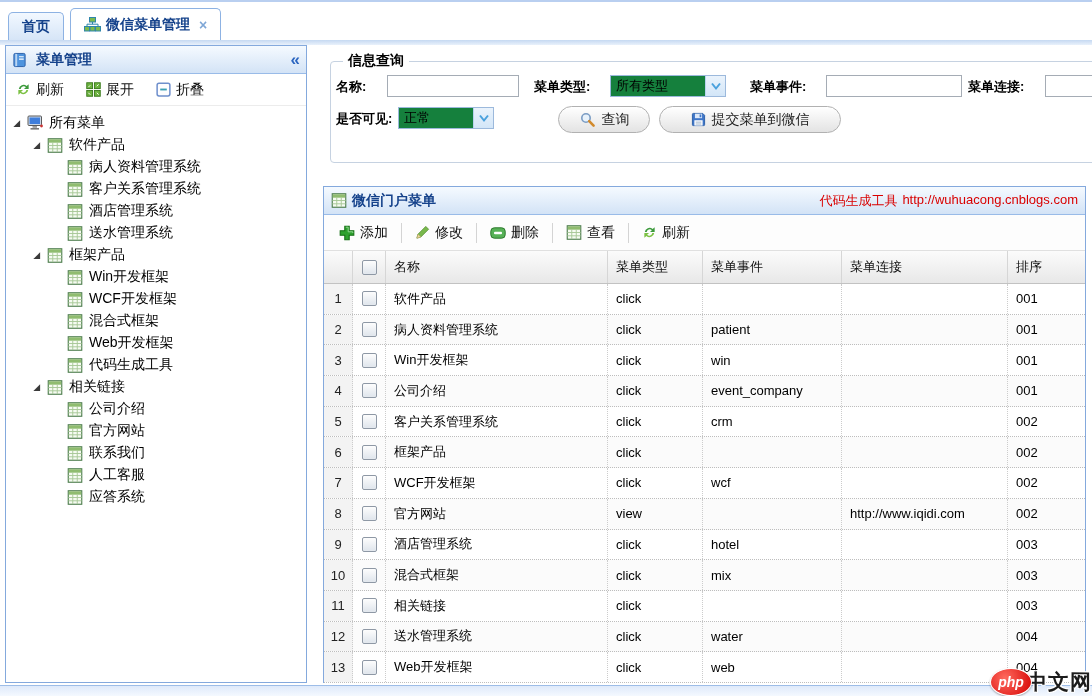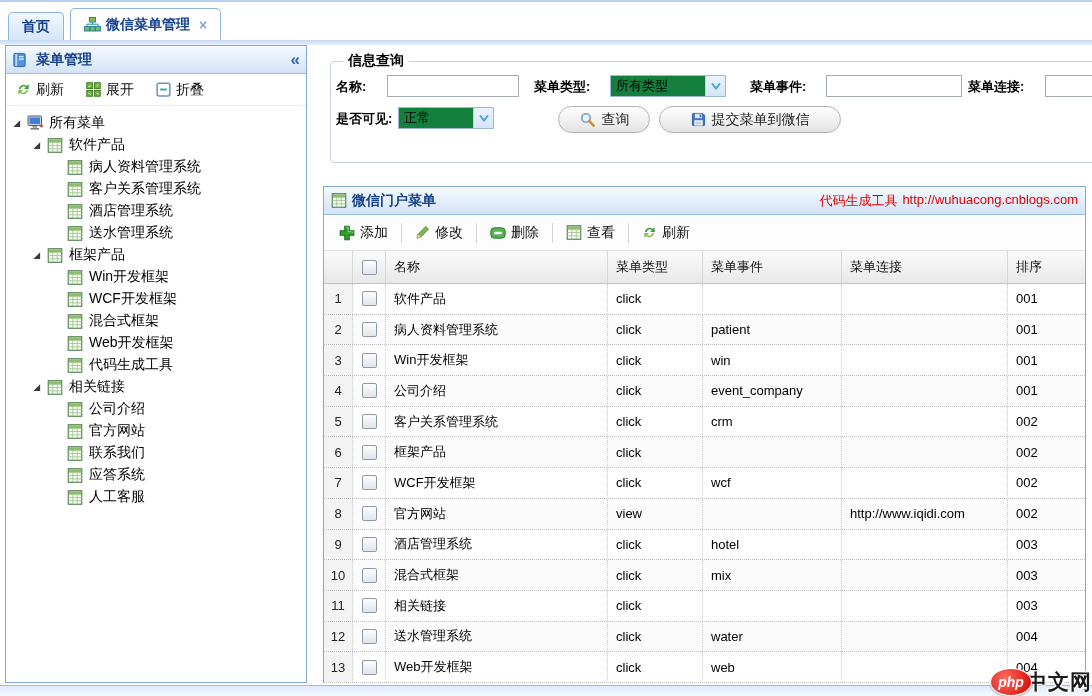--- a/index.html
+++ b/index.html
@@ -358,32 +358,32 @@
       </div>
       <div class="tree-node" style="padding-left: 44px;">
         <span class="arrow-slot"></span>
         <span class="node-icon">
           <svg width="16" height="15" viewBox="0 0 16 16">
             <rect x="0.8" y="0.8" width="14.4" height="14.4" fill="#f6fbf2" stroke="#4e7d4e" stroke-width="1.2"></rect>
             <rect x="1.4" y="1.4" width="13.2" height="3.6" fill="#8fbc6f"></rect>
             <path d="M1 8h14M1 11.5h14M5.6 5v10M10.4 5v10" stroke="#a8c796" fill="none"></path>
           </svg>
         </span>
+        <span class="node-label">人工客服</span>
+      </div>
+      <div class="tree-node" style="padding-left: 44px;">
+        <span class="arrow-slot"></span>
+        <span class="node-icon">
+          <svg width="16" height="15" viewBox="0 0 16 16">
+            <rect x="0.8" y="0.8" width="14.4" height="14.4" fill="#f6fbf2" stroke="#4e7d4e" stroke-width="1.2"></rect>
+            <rect x="1.4" y="1.4" width="13.2" height="3.6" fill="#8fbc6f"></rect>
+            <path d="M1 8h14M1 11.5h14M5.6 5v10M10.4 5v10" stroke="#a8c796" fill="none"></path>
+          </svg>
+        </span>
         <span class="node-label">应答系统</span>
-      </div>
-      <div class="tree-node" style="padding-left: 44px;">
-        <span class="arrow-slot"></span>
-        <span class="node-icon">
-          <svg width="16" height="15" viewBox="0 0 16 16">
-            <rect x="0.8" y="0.8" width="14.4" height="14.4" fill="#f6fbf2" stroke="#4e7d4e" stroke-width="1.2"></rect>
-            <rect x="1.4" y="1.4" width="13.2" height="3.6" fill="#8fbc6f"></rect>
-            <path d="M1 8h14M1 11.5h14M5.6 5v10M10.4 5v10" stroke="#a8c796" fill="none"></path>
-          </svg>
-        </span>
-        <span class="node-label">人工客服</span>
       </div>
     </div>
 </div>
 
 <div class="query-fieldset">
   <span class="legend">信息查询</span>
 
   <span class="f-label" style="left:5px;top:14px">名称:</span>
   <input class="f-input" style="left: 56px; top: 13px; width: 122px;" value="">
 

